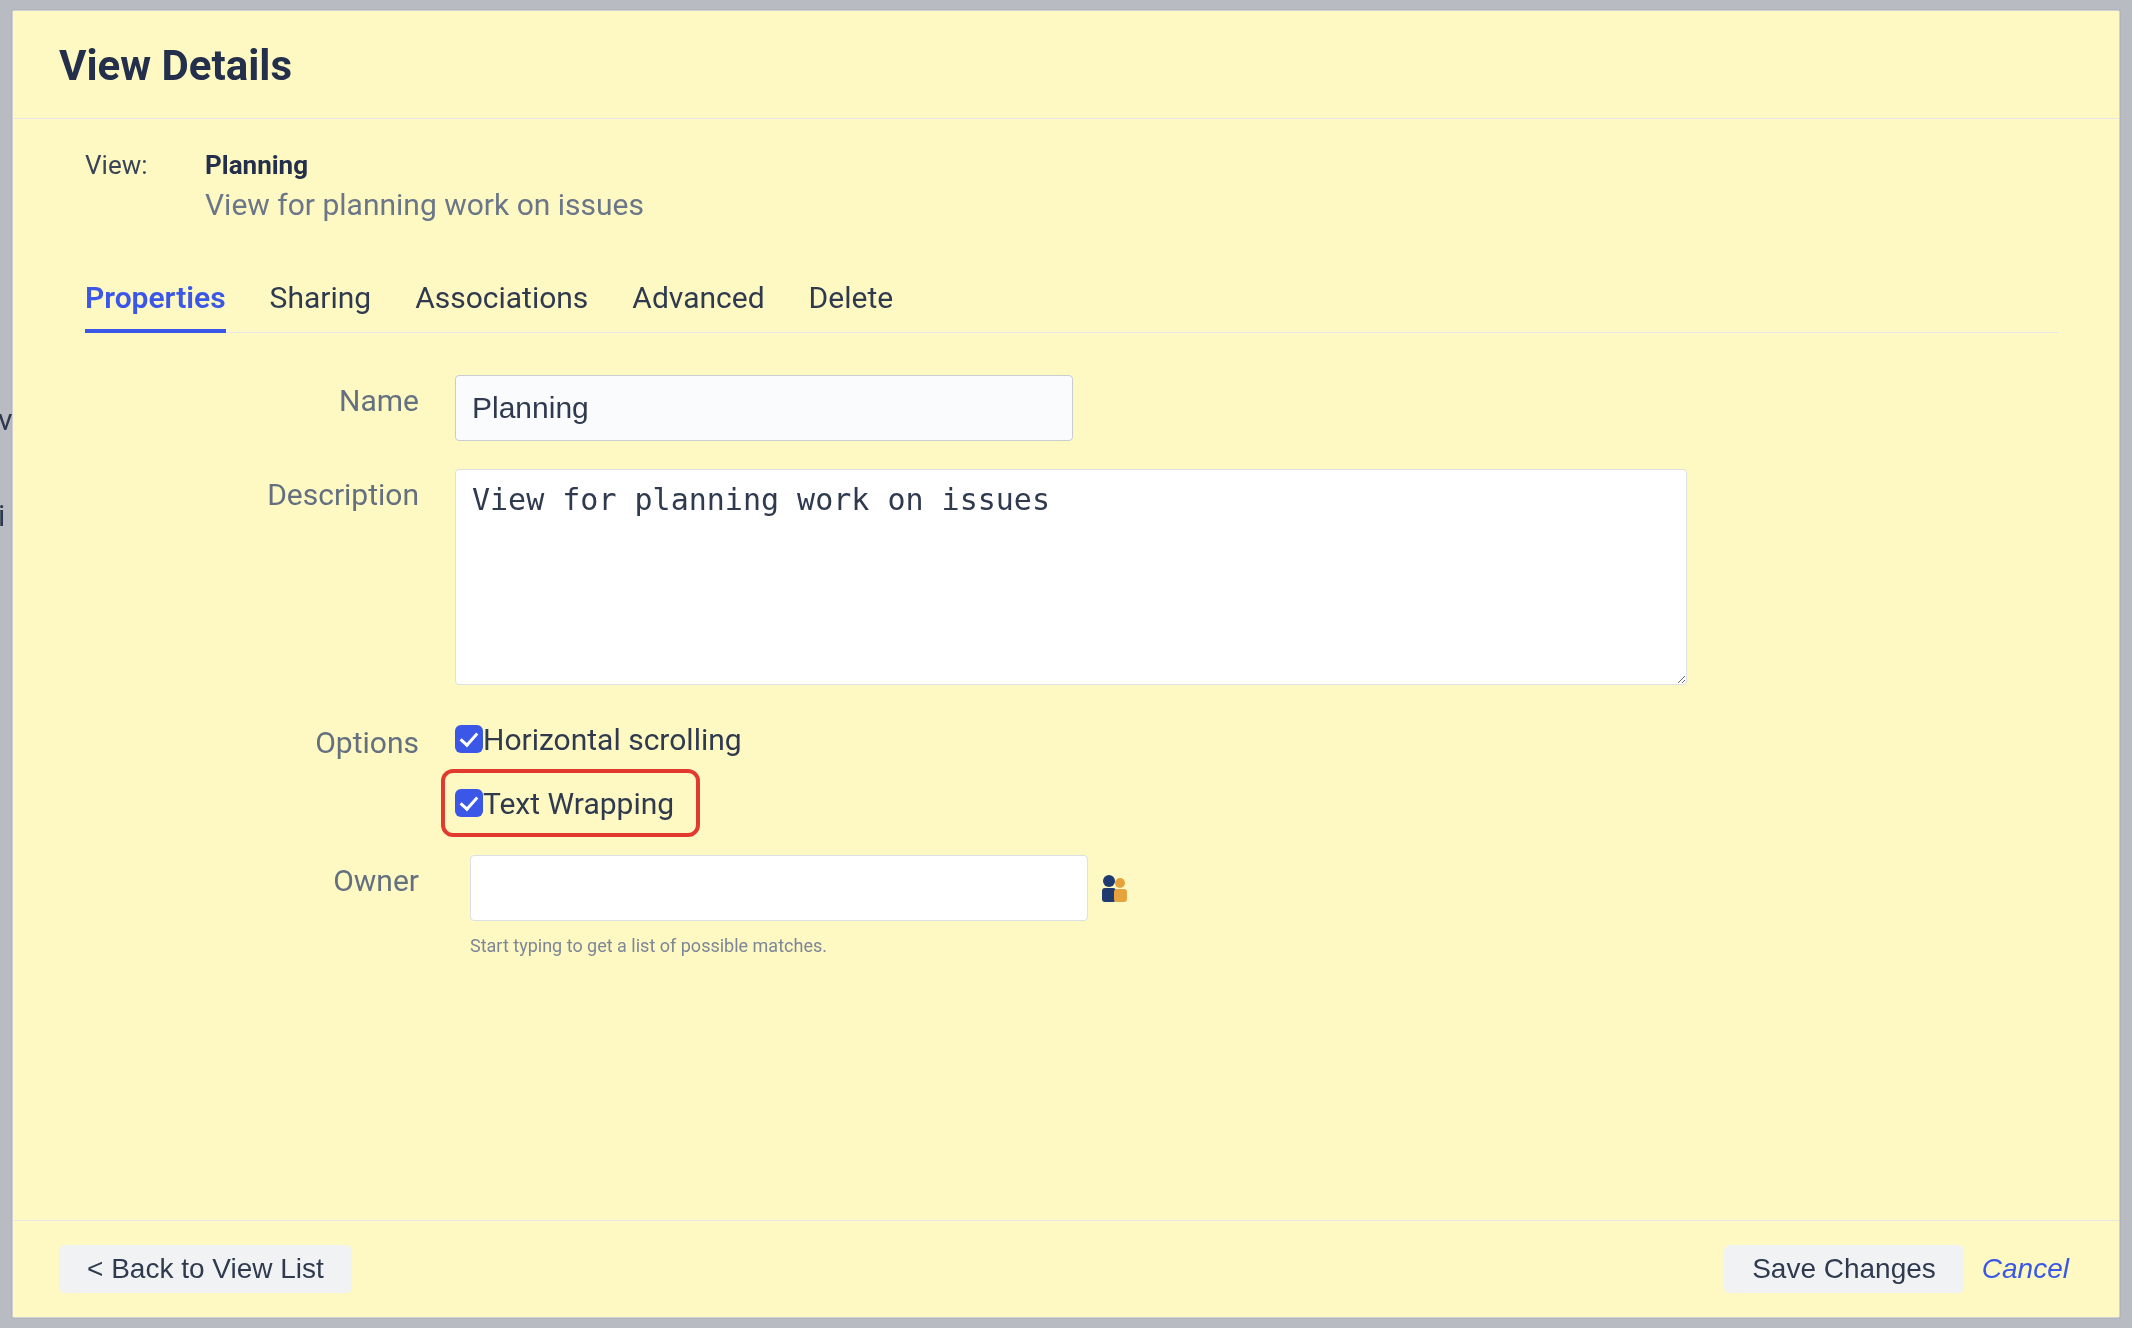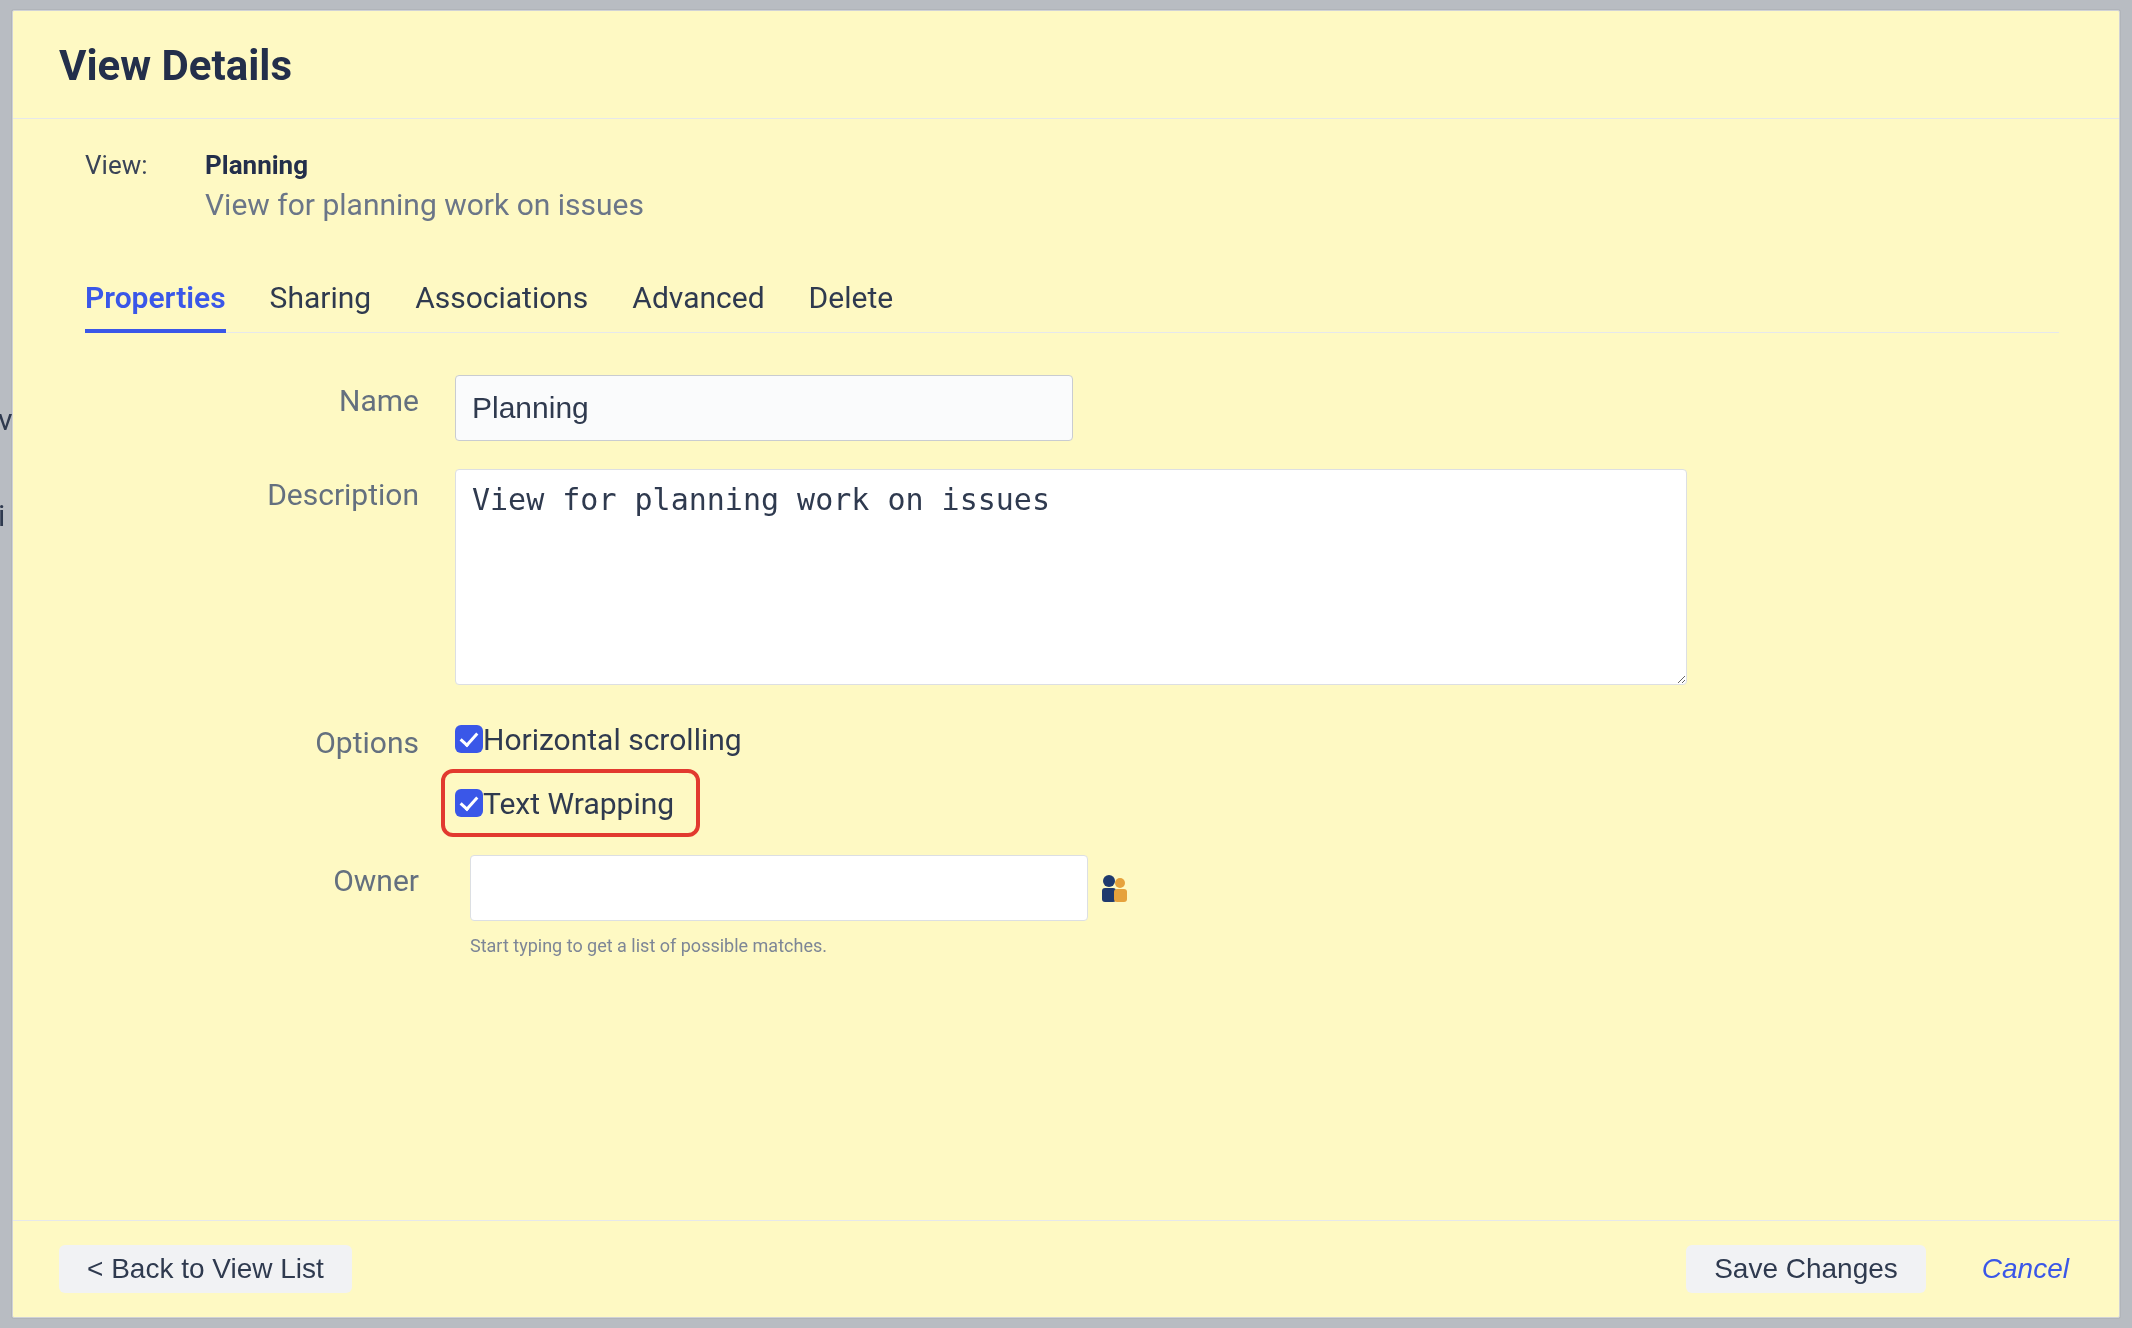--- a/index.html
+++ b/index.html
@@ -188,21 +188,21 @@
   }
   .btn {
     font-size: 28px;
     padding: 8px 28px;
     border-radius: 6px;
     border: none;
     cursor: pointer;
     color: #2f3a4f;
     background: #f1f2f4;
   }
-  .footer-right { display: flex; align-items: center; gap: 52px; }
+  .footer-right { display: flex; align-items: center; gap: 14px; }
   .link-btn {
     font-size: 28px;
     color: #3a57e8;
     background: none;
     border: none;
     cursor: pointer;
     padding: 10px 4px;
     font-style: italic;
   }
   

